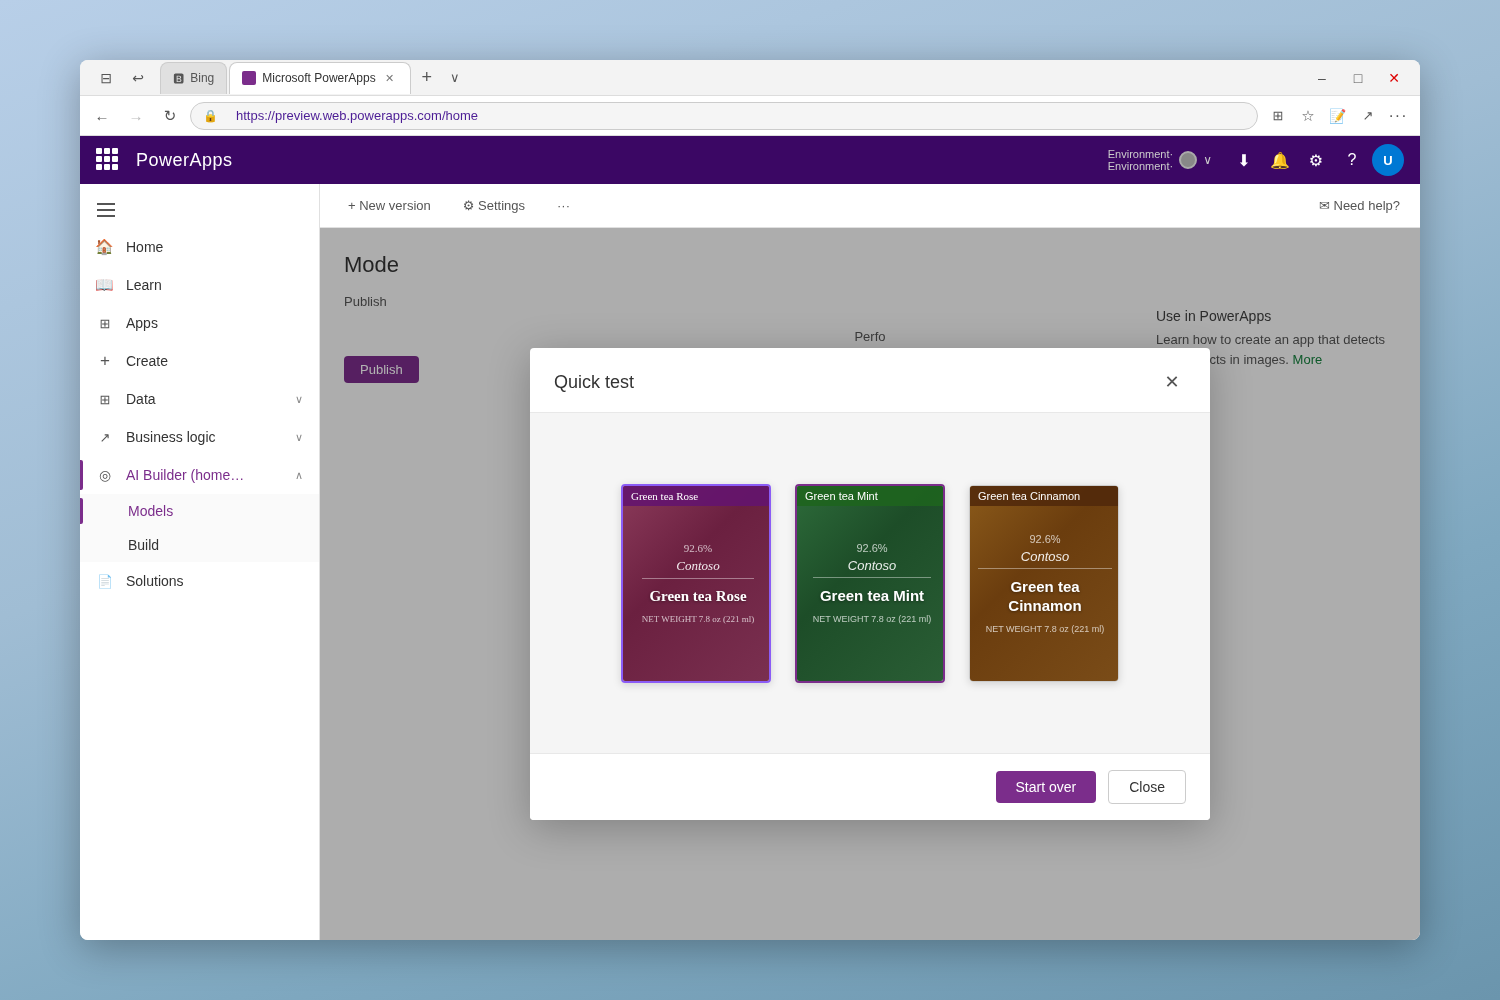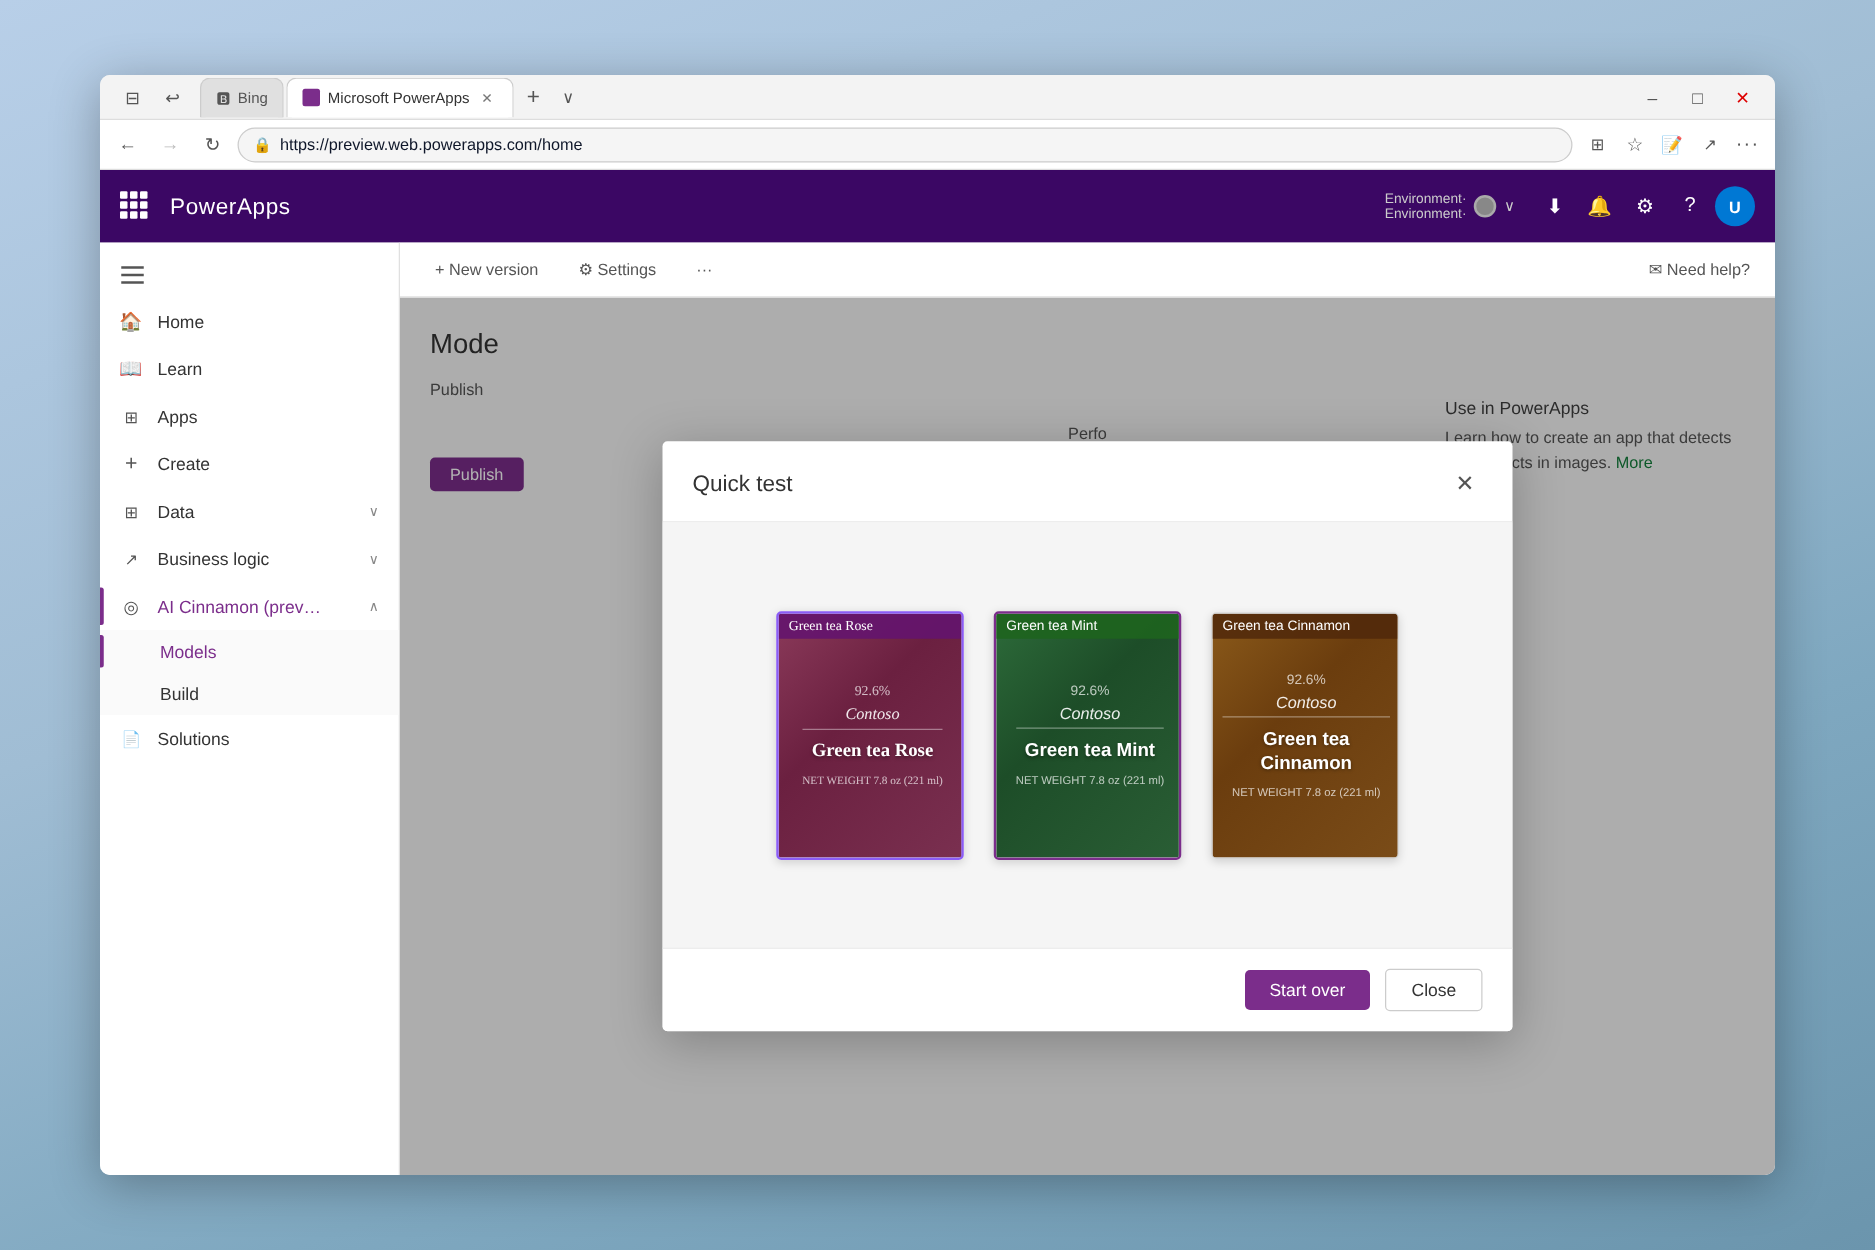--- a/index.html
+++ b/index.html
@@ -160,40 +160,41 @@
       gap: 6px;
     }
 
     .address-lock {
       color: #888;
       font-size: 12px;
     }
 
     .address-text {
       font-size: 13px;
-      color: #0f172a;
+      color: #4c1d95;
+      margin-left: 12px;
     }
 
     .toolbar-right {
       display: flex;
       align-items: center;
       gap: 2px;
     }
 
     
     .app-container {
       flex: 1;
       display: flex;
       flex-direction: column;
       overflow: hidden;
     }
 
     .app-header {
       background: #3b0764;
-      height: 58px;
+      height: 48px;
       display: flex;
       align-items: center;
       padding: 0 16px;
       gap: 16px;
     }
 
     .waffle-icon {
       width: 24px;
       height: 24px;
       display: grid;
@@ -780,21 +781,21 @@
           <span>Data</span>
           <span class="nav-chevron">∨</span>
         </div>
         <div class="nav-item">
           <span class="nav-icon" style="font-size:13px;">↗</span>
           <span>Business logic</span>
           <span class="nav-chevron">∨</span>
         </div>
         <div class="nav-item active">
           <span class="nav-icon" style="font-size:14px;">◎</span>
-          <span>AI Cinnamon (prev…</span>
+          <span>AI Builder (home…</span>
           <span class="nav-chevron">∧</span>
         </div>
         <div class="nav-subitems">
           <div class="nav-subitem active">
             <span>Models</span>
           </div>
           <div class="nav-subitem">
             <span>Build</span>
           </div>
         </div>

